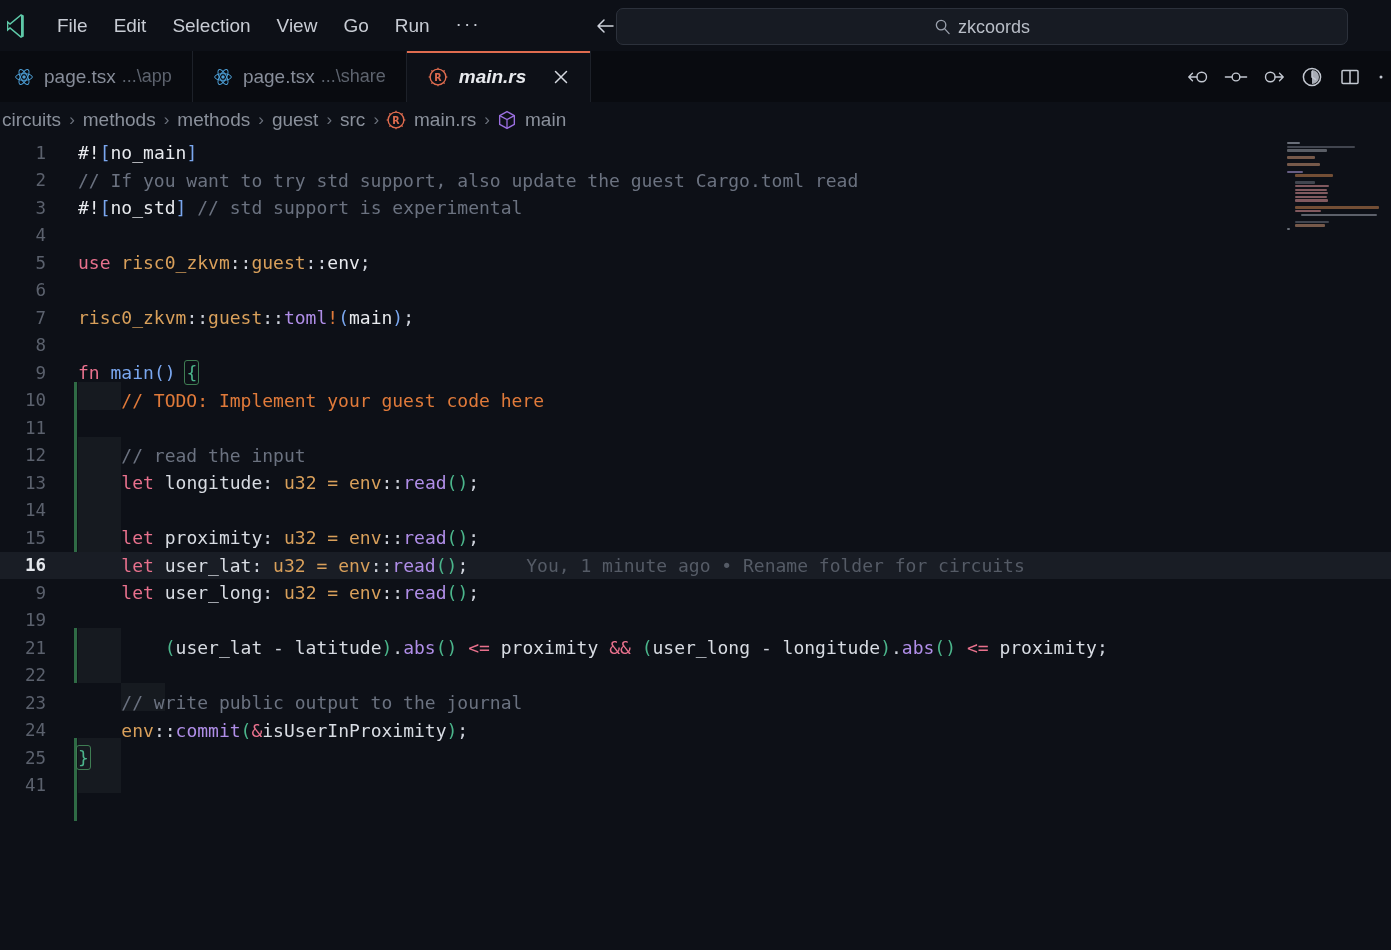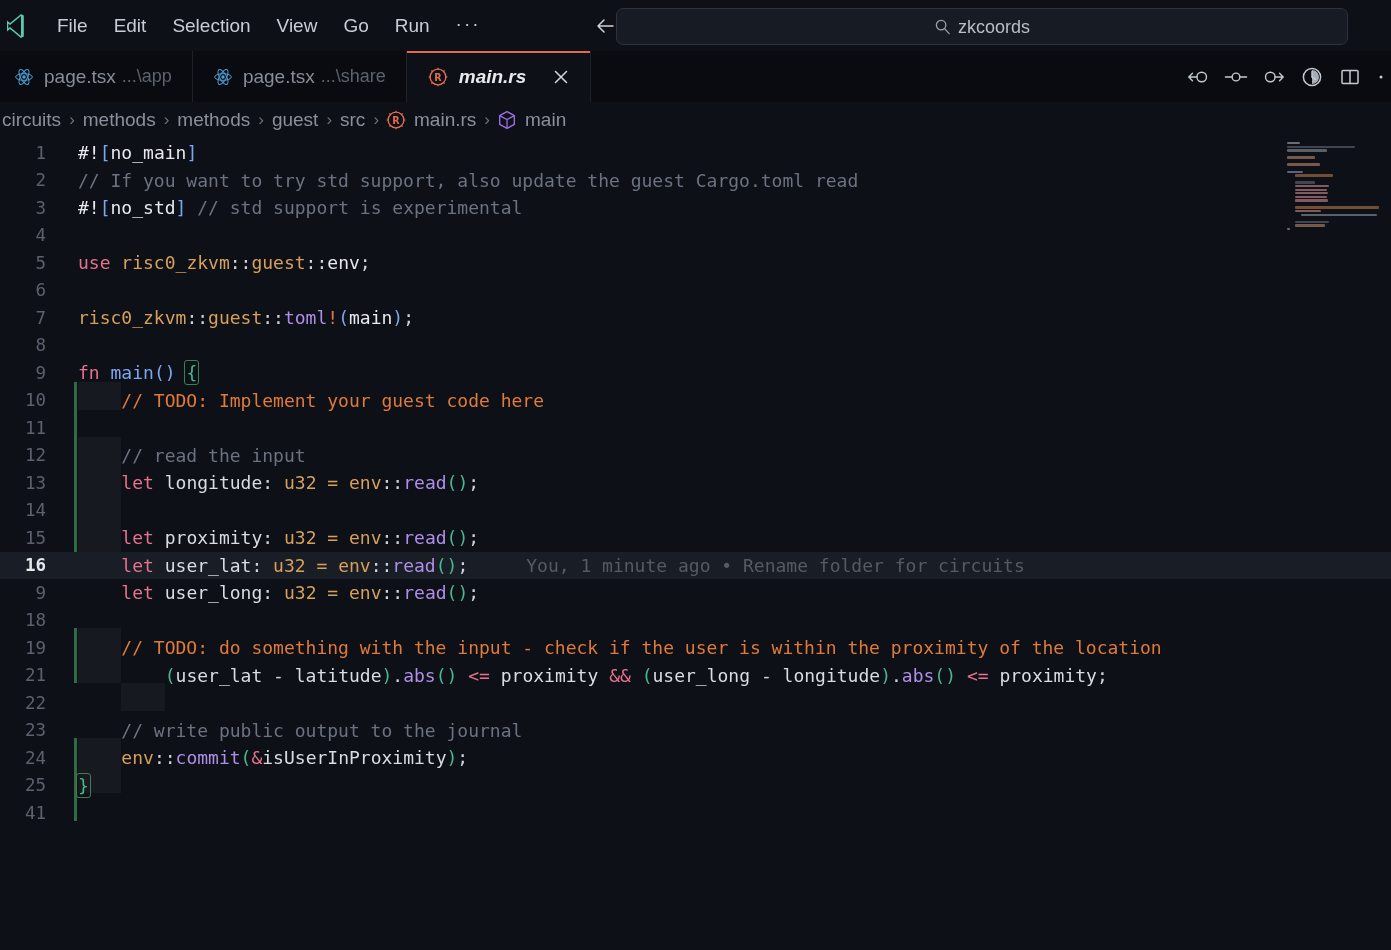--- a/index.html
+++ b/index.html
@@ -396,28 +396,23 @@
       <div class="line active">
         <span class="ln">16</span><span class="gut"></span>
         <span class="code">    <span class="c-kw">let</span> <span class="c-var">user_lat</span><span class="c-punct">:</span> <span class="c-type">u32</span> <span class="c-op">=</span> <span class="c-mod">env</span><span class="c-punct">::</span><span class="c-meth">read</span><span class="c-brkt-g">()</span><span class="c-punct">;</span><span class="blame">You, 1 minute ago • Rename folder for circuits</span></span>
       </div>
 
       <div class="line">
         <span class="ln">9</span><span class="gut"></span>
         <span class="code">    <span class="c-kw">let</span> <span class="c-var">user_long</span><span class="c-punct">:</span> <span class="c-type">u32</span> <span class="c-op">=</span> <span class="c-mod">env</span><span class="c-punct">::</span><span class="c-meth">read</span><span class="c-brkt-g">()</span><span class="c-punct">;</span></span>
       </div>
 
-      <div class="line">
-        <span class="ln">18</span><span class="gut"></span>
-        <span class="code"></span>
-      </div>
 
       <div class="line">
         <span class="ln">19</span><span class="gut"></span>
-        <span class="code c-todo">    // TODO: do something with the input - check if the user is within the proximity of the location</span>
       </div>
 
 
       <div class="line">
         <span class="ln">21</span><span class="gut"></span>
         <span class="code">        <span class="c-brkt-g">(</span><span class="c-var">user_lat</span> <span class="c-punct">-</span> <span class="c-var">latitude</span><span class="c-brkt-g">)</span><span class="c-punct">.</span><span class="c-meth">abs</span><span class="c-brkt-g">()</span> <span class="c-opr">&lt;=</span> <span class="c-var">proximity</span> <span class="c-opr">&amp;&amp;</span> <span class="c-brkt-g">(</span><span class="c-var">user_long</span> <span class="c-punct">-</span> <span class="c-var">longitude</span><span class="c-brkt-g">)</span><span class="c-punct">.</span><span class="c-meth">abs</span><span class="c-brkt-g">()</span> <span class="c-opr">&lt;=</span> <span class="c-var">proximity</span><span class="c-punct">;</span></span>
       </div>
 
       <div class="line">
         <span class="ln">22</span><span class="gut"></span>

